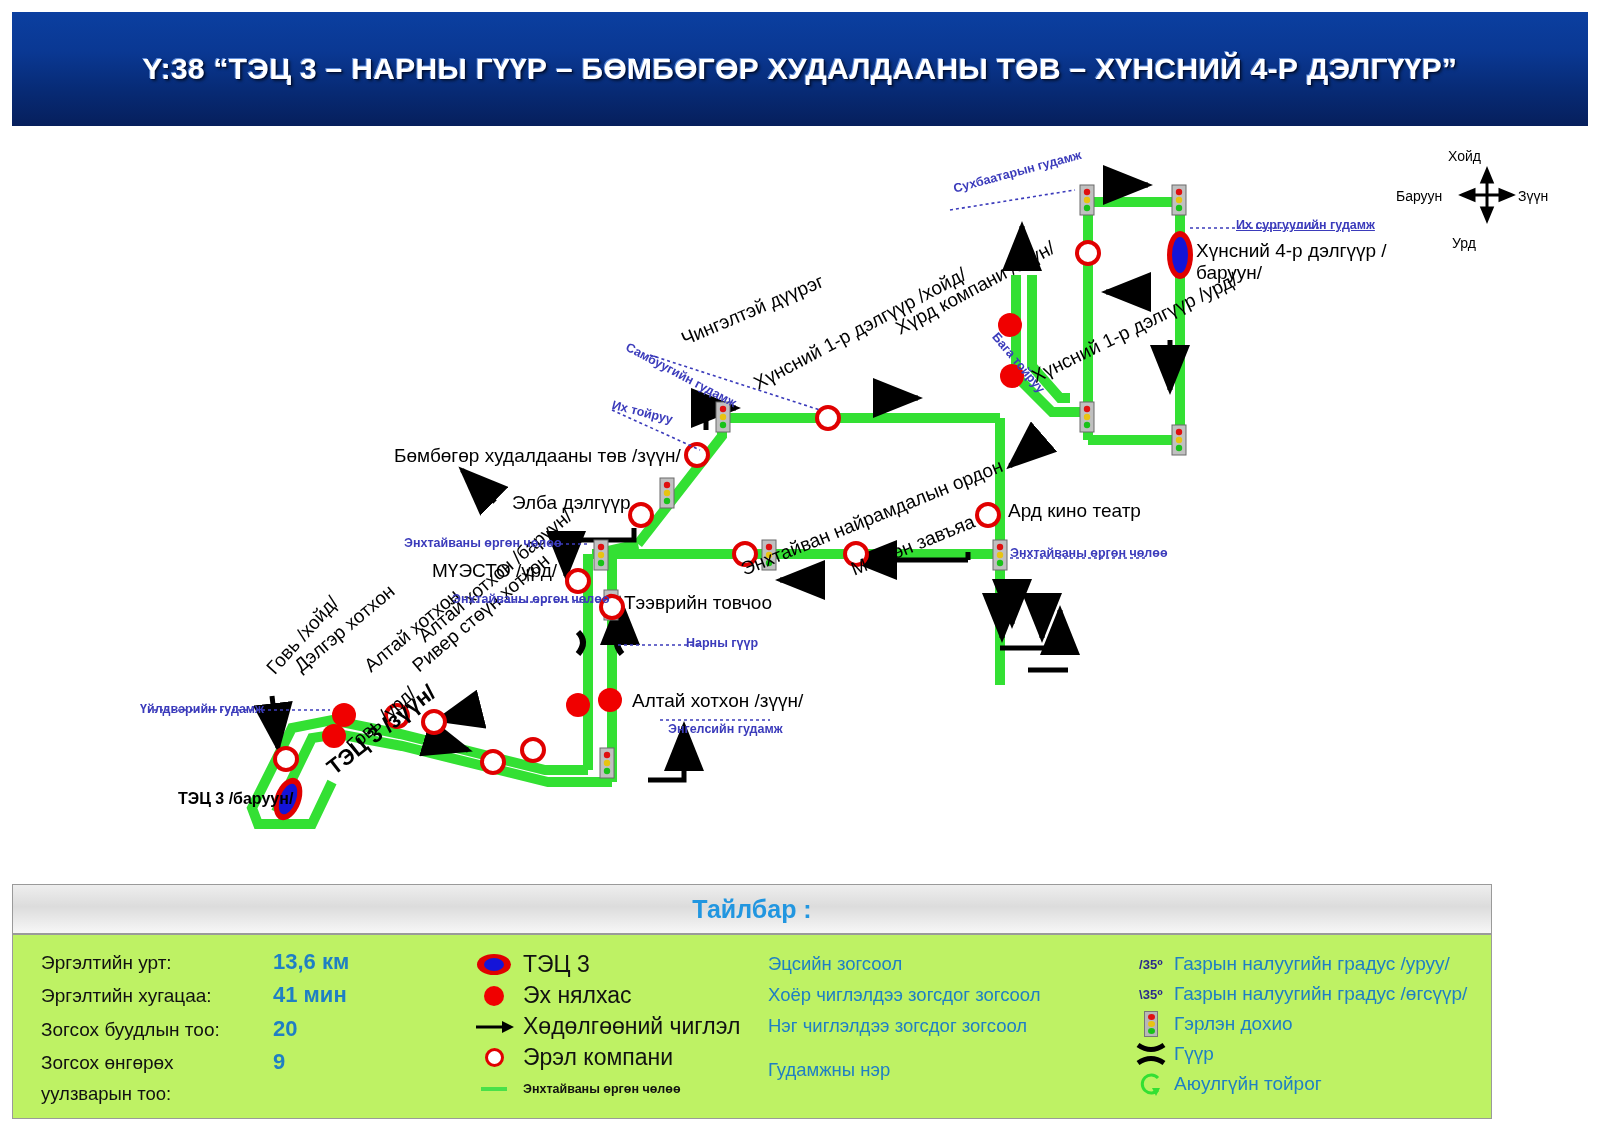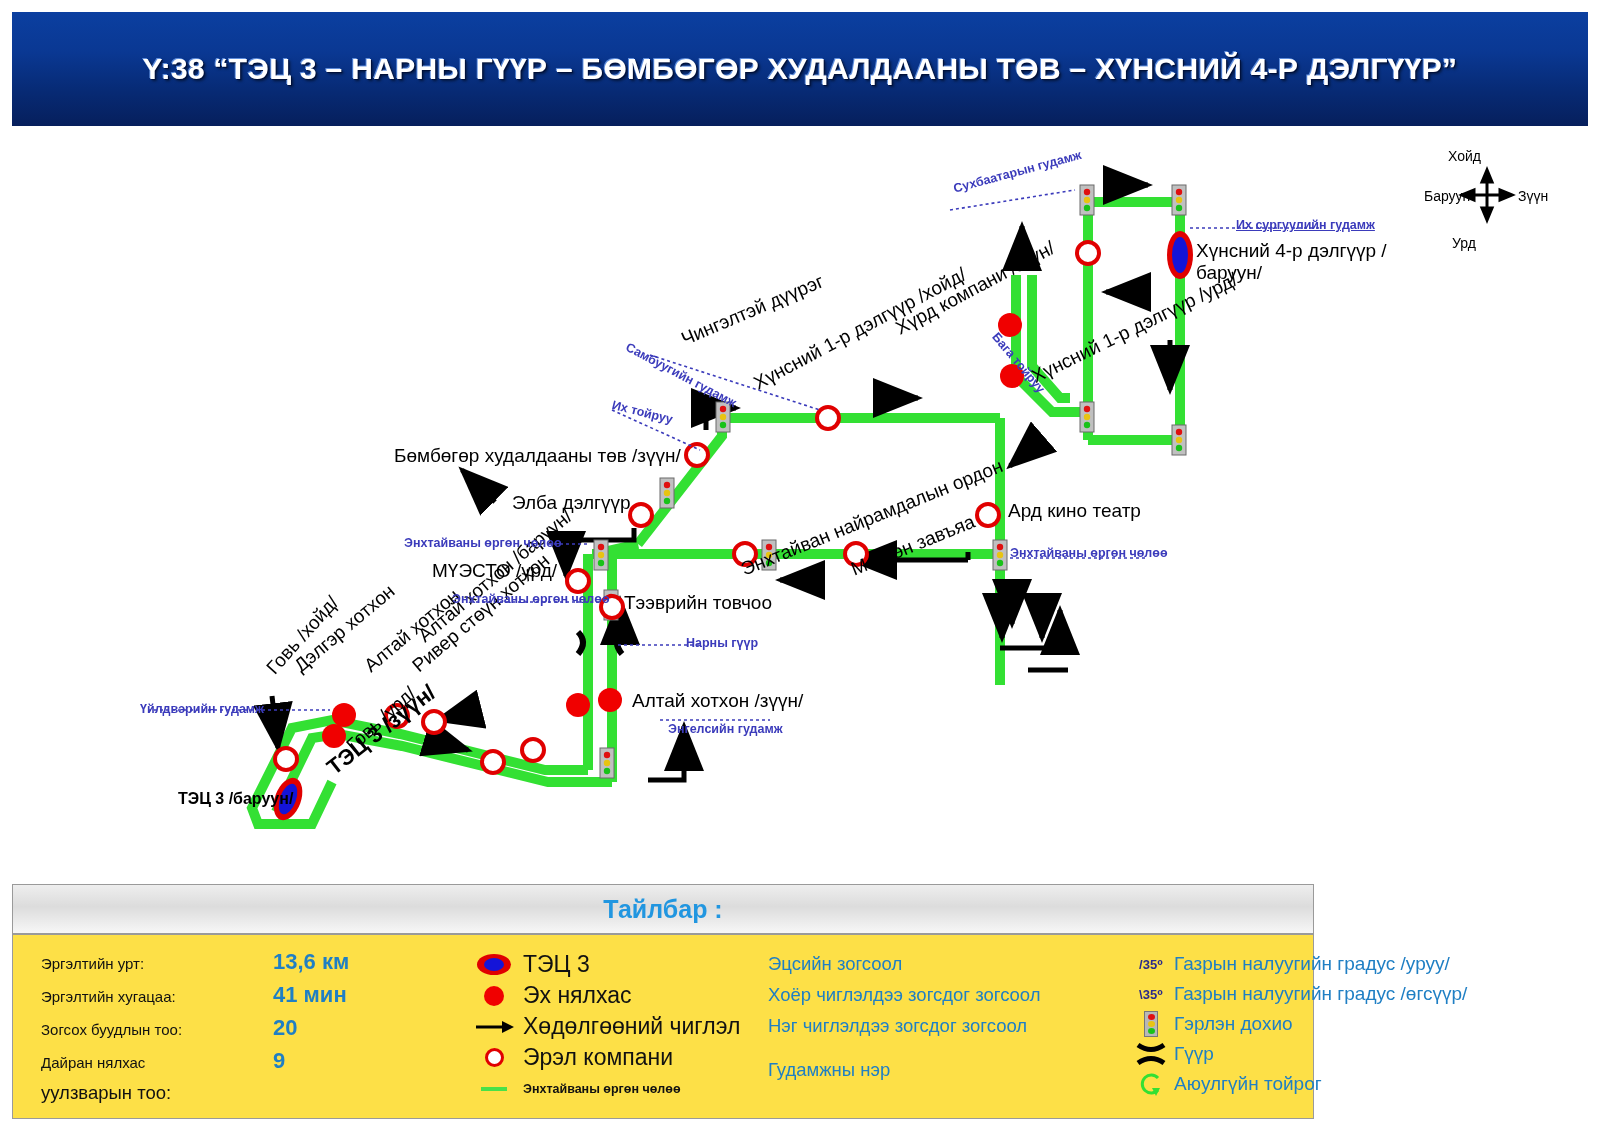--- a/index.html
+++ b/index.html
@@ -36,31 +36,31 @@
   #map-canvas{position:absolute;left:0;top:140px;width:1600px;height:730px;}
   #map-svg{position:absolute;left:0;top:0;width:1600px;height:730px;}
 
   .mlabel{position:absolute;color:#000000;font-size:19px;white-space:nowrap;}
   .mlabel.bold{font-weight:bold;}
   .slabel{position:absolute;color:#3b3bbb;font-size:12.5px;white-space:nowrap;font-weight:bold;}
   .slabel.u{text-decoration:underline;padding-left:48px;}
   .compass-t{position:absolute;color:#000;font-size:14px;white-space:nowrap;}
 
   
-  #legend-panel{position:absolute;left:12px;top:884px;width:1302px;height:235px;
-    border:1px solid #9a9a9a;background:#fde047;box-sizing:border-box;}
+  #legend-panel{position:absolute;left:12px;top:884px;width:1480px;height:235px;
+    border:1px solid #9a9a9a;background:#bef264;box-sizing:border-box;}
   #legend-header{height:48px;border-bottom:2px solid #9a9a9a;
     background:linear-gradient(180deg,#eeeeee 0%,#dcdcdc 45%,#f7f7f7 100%);
     display:flex;align-items:center;justify-content:center;}
   #legend-header-title{color:#2196e0;font-size:25px;font-weight:bold;}
   #legend-body{position:relative;height:185px;}
 
   #lg-col1{position:absolute;left:28px;top:14px;width:400px;}
   .stat-row{display:flex;align-items:baseline;margin-bottom:7px;}
-  .stat-label{width:232px;color:#111;font-size:15px;line-height:1.28;}
+  .stat-label{width:232px;color:#111;font-size:19px;line-height:1.28;}
   .stat-value{color:#1f7fc4;font-size:22px;font-weight:bold;}
   .stat-label2{color:#111;font-size:18.5px;line-height:1.28;}
 
   #lg-col2{position:absolute;left:452px;top:14px;width:280px;}
   .key-row{display:flex;align-items:center;height:31px;}
   .key-sym{width:58px;display:flex;align-items:center;justify-content:center;}
   .key-txt{color:#111;font-size:23px;}
   .key-txt.tiny{font-size:12.5px;font-weight:bold;}
 
   #lg-col3{position:absolute;left:755px;top:18px;width:360px;}
@@ -454,21 +454,21 @@
 <div class="slabel" style="left:404px;top:396px;">Энхтайваны өргөн чөлөө</div>
 <div class="slabel" style="left:452px;top:452px;">Энхтайваны өргөн чөлөө</div>
 <div class="slabel" style="left:1010px;top:406px;">Энхтайваны өргөн чөлөө</div>
 <div class="slabel" style="left:686px;top:496px;">Нарны гүүр</div>
 <div class="slabel" style="left:668px;top:582px;">Энгелсийн гудамж</div>
 <div class="slabel" style="left:140px;top:562px;">Үйлдвэрийн гудамж</div>
 
 <div class="compass-t" style="left:1448px;top:8px;">Хойд</div>
 <div class="compass-t" style="left:1452px;top:95px;">Урд</div>
 <div class="compass-t" style="left:1518px;top:48px;">Зүүн</div>
-<div class="compass-t" style="left:1396px;top:48px;margin-left:28px;">Баруун</div>
+<div class="compass-t" style="left:1396px;top:48px;">Баруун</div>
 
 </div>
 
 <div id="legend-panel">
   <div id="legend-header">
     <div id="legend-header-title">Тайлбар :</div>
   </div>
 
   <div id="legend-body">
 
@@ -479,21 +479,21 @@
       </div>
       <div class="stat-row">
         <div class="stat-label">Эргэлтийн хугацаа:</div>
         <div class="stat-value">41 мин</div>
       </div>
       <div class="stat-row">
         <div class="stat-label">Зогсох буудлын тоо:</div>
         <div class="stat-value">20</div>
       </div>
       <div class="stat-row">
-        <div class="stat-label">Дайран нялхас</div>
+        <div class="stat-label">Зогсох өнгөрөх</div>
         <div class="stat-value">9</div>
       </div>
       <div class="stat-label2">уулзварын тоо:</div>
     </div>
 
     <div id="lg-col2">
       <div class="key-row">
         <div class="key-sym">
           <span class="term-sym">
               <i></i>

